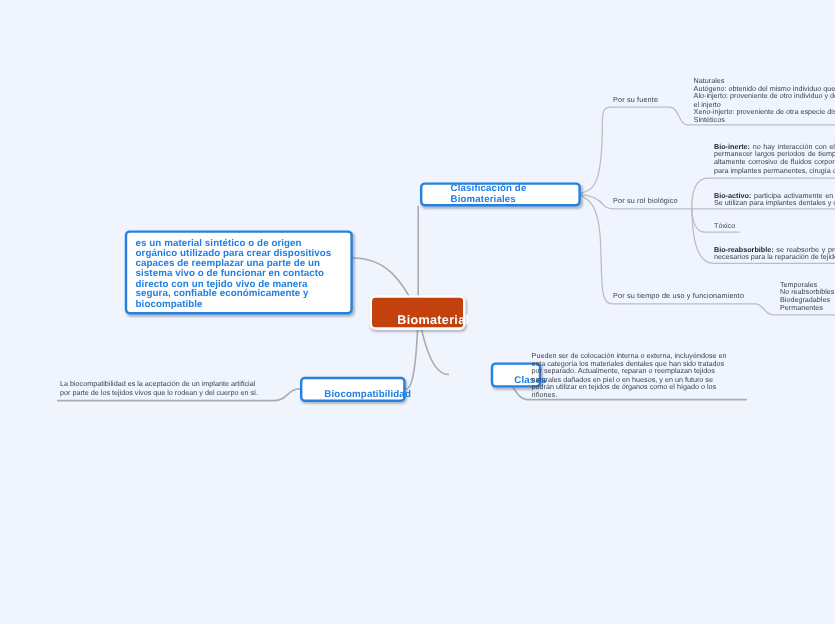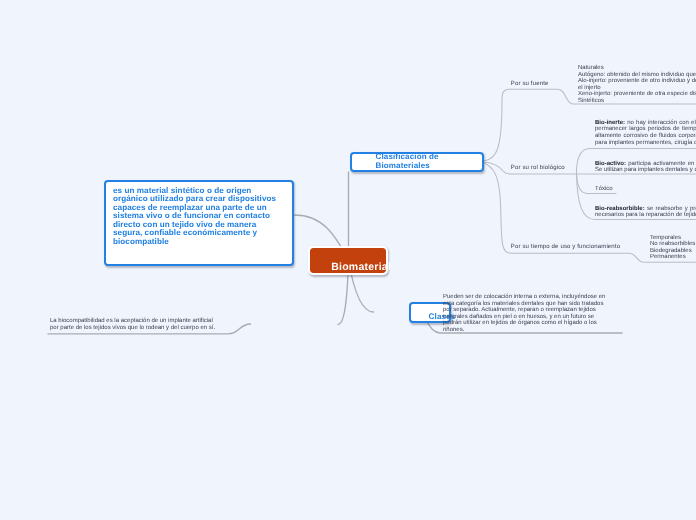--- a/index.html
+++ b/index.html
@@ -86,32 +86,35 @@
     <div class="lline">necesarios para la reparación de tejidos</div>
   </div>
 
   <div class="leafblock" style="left:650px;top:235px;width:120px;line-height:6.3px;">
     <div class="leafline">Temporales</div>
     <div class="leafline">No reabsorbibles</div>
     <div class="leafline">Biodegradables</div>
     <div class="leafline">Permanentes</div>
   </div>
 
-  <div class="para" style="left:104px;top:180px;width:190px;height:86px;padding:5px 8px 0 7px;font-size:8.15px;line-height:8.45px;letter-spacing:0.055px;">
+  <div class="para" style="left:104px;top:192px;width:190px;height:70px;padding:5px 8px 0 7px;font-size:8.15px;line-height:8.45px;letter-spacing:0.055px;">
     <span>es un material sintético o de origen orgánico utilizado para crear dispositivos capaces de reemplazar una parte de un sistema vivo o de funcionar en contacto directo con un tejido vivo de manera segura, confiable económicamente y biocompatible</span>
   </div>
 
   <div class="node root" style="left:308px;top:246px;width:80px;height:29px;font-size:10.5px;">
     <span style="margin-right:-2.2px;">Biomaterial</span>
   </div>
 
   <div class="node" style="left:349.5px;top:151.5px;width:134.5px;height:20px;font-size:8.05px;">
     <span>Clasificación de Biomateriales</span>
   </div>
 
+  <div class="node" style="left:250.4px;top:314px;width:88px;height:21px;font-size:8.1px;">
+    <span>Biocompatibilidad</span>
+  </div>
 
   <div class="node" style="left:373px;top:302.3px;width:42px;height:20.5px;font-size:8.1px;margin-left:36px;">
     <span>Clases</span>
   </div>
 
   <div class="leaf" style="left:50px;top:318.3px;width:166px;font-size:6px;line-height:6.5px;white-space:normal;">La biocompatibilidad es la aceptación de un implante artificial por parte de los tejidos vivos que lo rodean y del cuerpo en sí.</div>
 
   <div class="leaf" style="left:443px;top:294.3px;width:167px;font-size:6px;line-height:6.5px;white-space:normal;">Pueden ser de colocación interna o externa, incluyéndose en esta categoría los materiales dentales que han sido tratados por separado. Actualmente, reparan o reemplazan tejidos naturales dañados en piel o en huesos, y en un futuro se podrán utilizar en tejidos de órganos como el hígado o los riñones.</div>
 </div>
 

